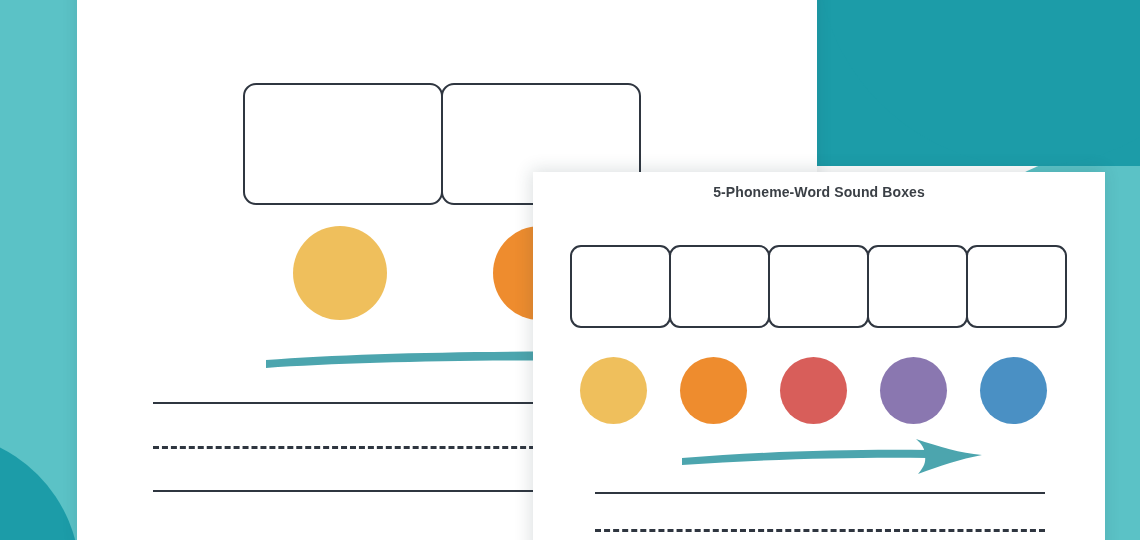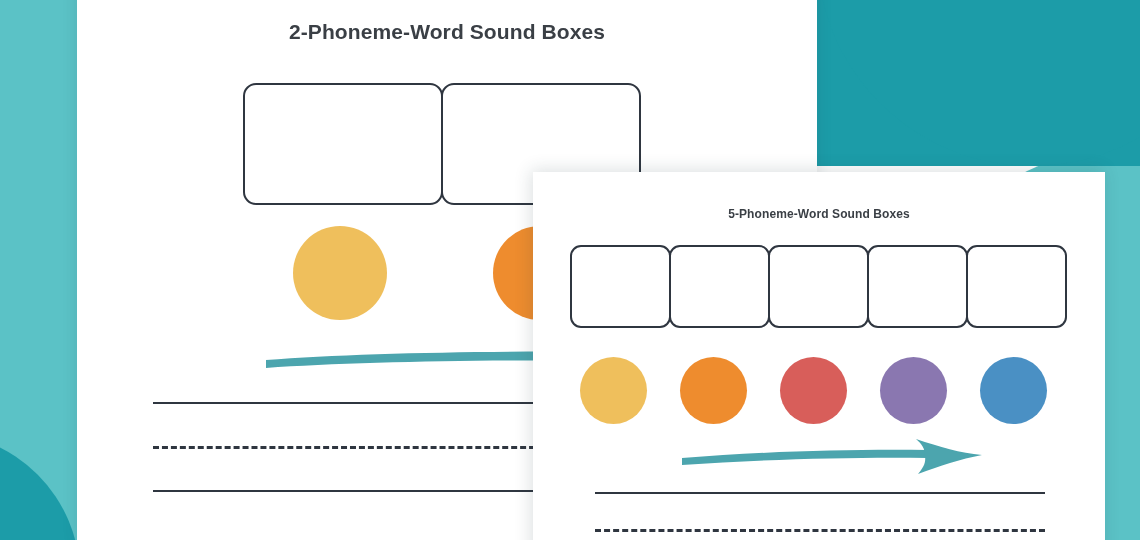--- a/index.html
+++ b/index.html
@@ -98,22 +98,22 @@
     color: #3a3f45;
     letter-spacing: 0.1px;
     white-space: nowrap;
   }
   #card-2phoneme .card-title {
     top: 50px;
     font-size: 21px;
     font-weight: 600;
   }
   #card-5phoneme .card-title {
-    top: 35px;
-    font-size: 12px;
+    top: 12px;
+    font-size: 14px;
     font-weight: 600;
   }
 
   
   .boxes-row {
     position: absolute;
     display: flex;
   }
   .sound-box {
     background: #ffffff;
@@ -218,21 +218,20 @@
 
   <div class="bg-strip-left"></div>
   <div class="bg-arc-bottomleft-clip">
     <div class="bg-arc-bottomleft"></div>
   </div>
   <div class="bg-circle-right-light"></div>
   <div class="bg-block-topright"></div>
   <div class="bg-circle-right" style="left:817px; top:-264px; width:430px; height:430px;"></div>
 
   <div class="card" id="card-2phoneme">
-    <div class="card-title">2-Phoneme-Word Sound Boxes</div>
 
     <div class="boxes-row">
       <div class="sound-box"></div>
       <div class="sound-box"></div>
     </div>
 
     <div class="dots-row">
       <div class="dot" style="background:#EFBF5C;"></div>
       <div class="dot" style="background:#EE8C2E;"></div>
     </div>

